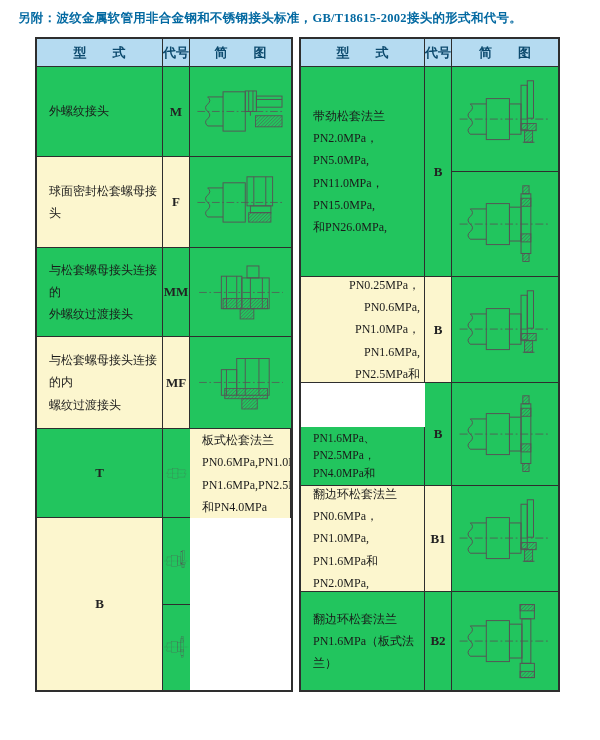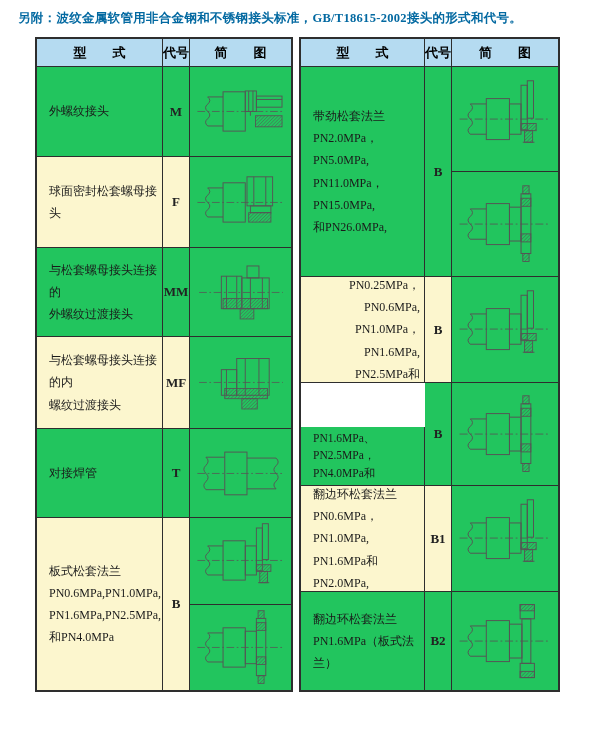--- a/index.html
+++ b/index.html
@@ -29,21 +29,21 @@
   }
   .c{
     box-sizing:border-box;
     border-right:1px solid #2e2e2e;border-bottom:1px solid #2e2e2e;
     background:#22c55e;overflow:hidden;
   }
   .c.lastcol{border-right:none;}
   .c.lastrow{border-bottom:none;}
   .hd{
     display:flex;align-items:center;justify-content:center;
-    font-size:13px;font-weight:bold;color:#000000;
+    font-size:13px;font-weight:bold;color:#0c4a6e;
   }
   .type{
     display:flex;align-items:center;
     padding:2px 4px 2px 12px;
     font-size:12px;line-height:1.85;white-space:pre-line;
   }
   .type.dense{font-size:11.5px;line-height:1.5;margin-top:44px;}
   .code{
     display:flex;align-items:center;justify-content:center;
     font-size:13px;font-weight:bold;color:#222;
@@ -198,21 +198,20 @@
           <line x1="56" y1="67" x2="59" y2="64" stroke="#555555" stroke-width="0.7"></line>
           <line x1="56" y1="71" x2="63" y2="64" stroke="#555555" stroke-width="0.7"></line>
           <line x1="56" y1="75" x2="67" y2="64" stroke="#555555" stroke-width="0.7"></line>
           <line x1="59" y1="76" x2="71" y2="64" stroke="#555555" stroke-width="0.7"></line>
           <line x1="63" y1="76" x2="74" y2="65" stroke="#555555" stroke-width="0.7"></line>
           <line x1="67" y1="76" x2="74" y2="69" stroke="#555555" stroke-width="0.7"></line>
           <line x1="71" y1="76" x2="74" y2="73" stroke="#555555" stroke-width="0.7"></line>
         </svg>
       </div>
 
-    <div class="c type">对接焊管</div>
     <div class="c code">T</div>
     <div class="c diag lastcol">
         <svg viewBox="0 0 110 90">
           <path d="M14,26 q5,4.5 0,9.5 q-5,4.5 0,9.5 q5,4.5 0,9.5 q-5,4.5 0,9.5" fill="none" stroke="#555555" stroke-width="1.1"></path>
           <line x1="14" y1="26" x2="36" y2="26" stroke="#555555" stroke-width="1.1"></line>
           <line x1="14" y1="64" x2="36" y2="64" stroke="#555555" stroke-width="1.1"></line>
           <rect x="36" y="20" width="26" height="50" fill="none" stroke="#555555" stroke-width="1.1"></rect>
           <line x1="62" y1="27" x2="96" y2="27" stroke="#555555" stroke-width="1.1"></line>
           <line x1="62" y1="63" x2="96" y2="63" stroke="#555555" stroke-width="1.1"></line>
           <path d="M96,27 q5,4.5 0,9 q-5,4.5 0,9 q5,4.5 0,9 q-5,4.5 0,9" fill="none" stroke="#555555" stroke-width="1.1"></path>

